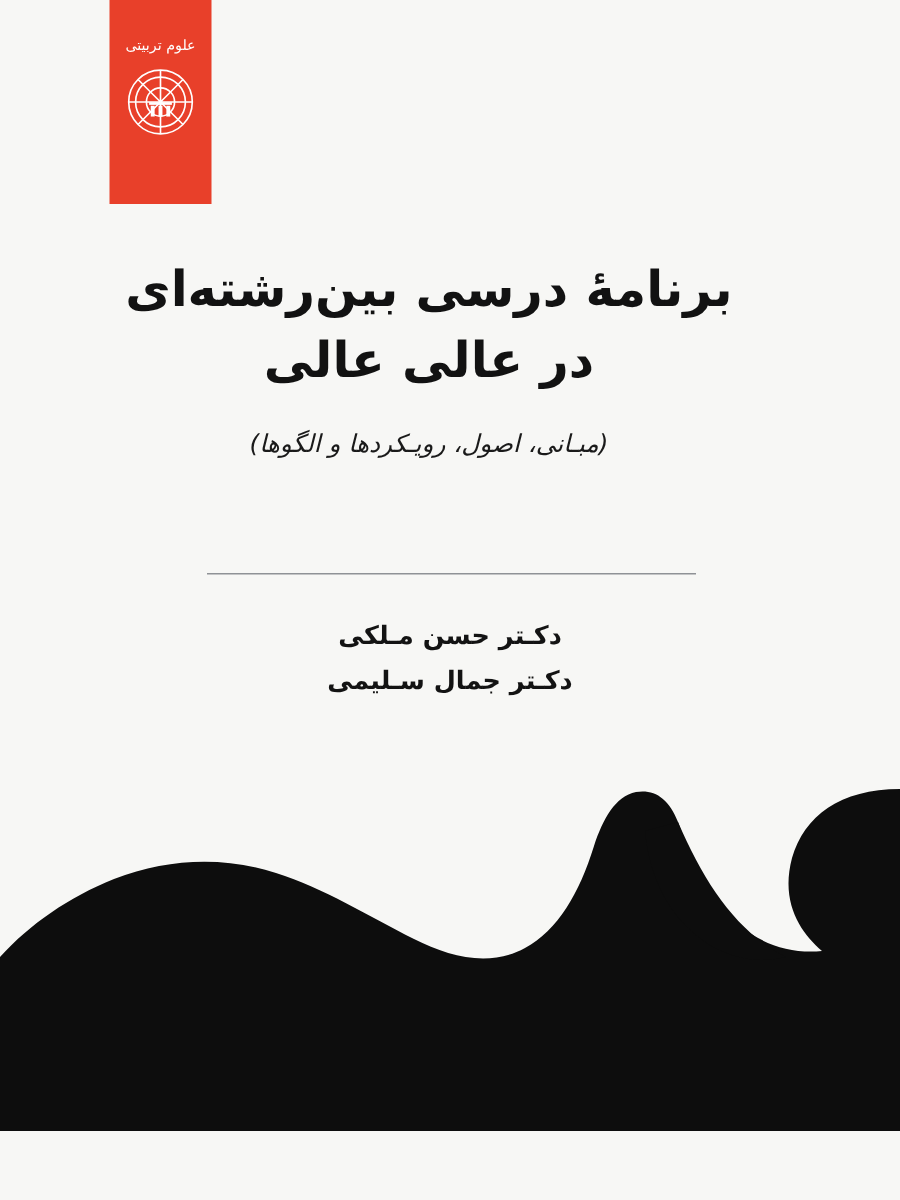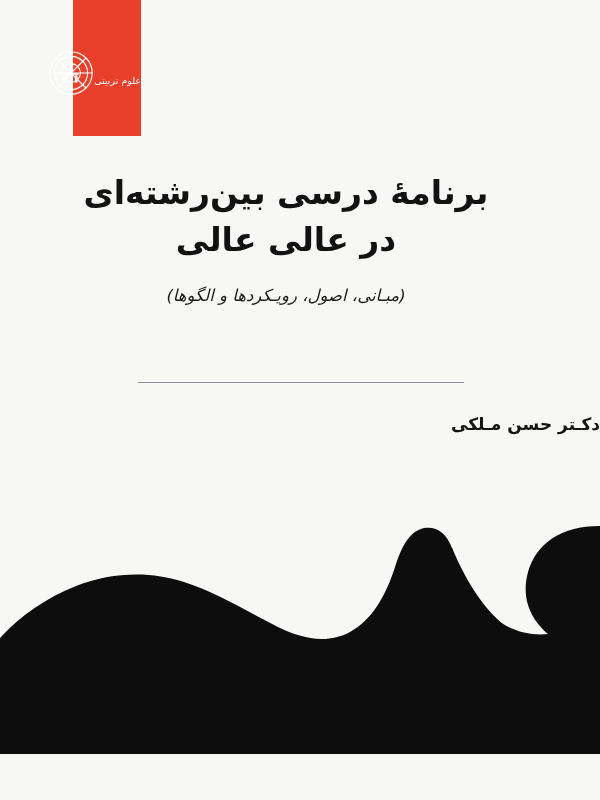--- a/index.html
+++ b/index.html
@@ -23,21 +23,21 @@
   .logo-block {
     position: absolute;
     top: 0;
     left: 73px;
     width: 68px;
     height: 136px;
     background: #e8402a;
     color: #ffffff;
     box-sizing: border-box;
     display: flex;
-    flex-direction: row;
+    flex-direction: column;
     align-items: center;
   }
   .logo-caption {
     margin-top: 26px;
     font-size: 9.5px;
     letter-spacing: 0;
     line-height: 1;
     color: #ffffff;
     white-space: nowrap;
     font-family: "DejaVu Sans", sans-serif;
@@ -84,21 +84,21 @@
     height: 1px;
     background: #8f9296;
   }
 
   
   .authors {
     position: absolute;
     top: 410px;
     left: 0;
     width: 600px;
-    text-align: right;
+    text-align: center;
   }
   .author {
     font-family: "DejaVu Sans", sans-serif;
     font-size: 17px;
     font-weight: bold;
     color: #131313;
     line-height: 1.75;
     letter-spacing: 0.6px;
   }
 
@@ -150,20 +150,21 @@
   <div class="title-wrap">
     <div class="title-line">برنامهٔ درسی بین‌رشته‌ای</div>
     <div class="title-line">در عالی عالی</div>
     <div class="subtitle">(مبـانی، اصول، رویـکردها و الگوها)</div>
   </div>
 
   <div class="rule"></div>
 
   <div class="authors">
     <div class="author">دکـتر حسن مـلکی</div>
+    <div class="author">دکـتر جمال سـلیمی</div>
   </div>
 
   <div class="swash">
     <svg viewBox="0 0 600 230" width="600" height="230" preserveAspectRatio="none" aria-hidden="true">
       <path d="M600 0
                C560 0 536 18 528 46
                C520 76 534 96 548 108
                C528 110 508 104 492 90
                C470 70 460 44 452 22
                C446 6 436 0 424 2

